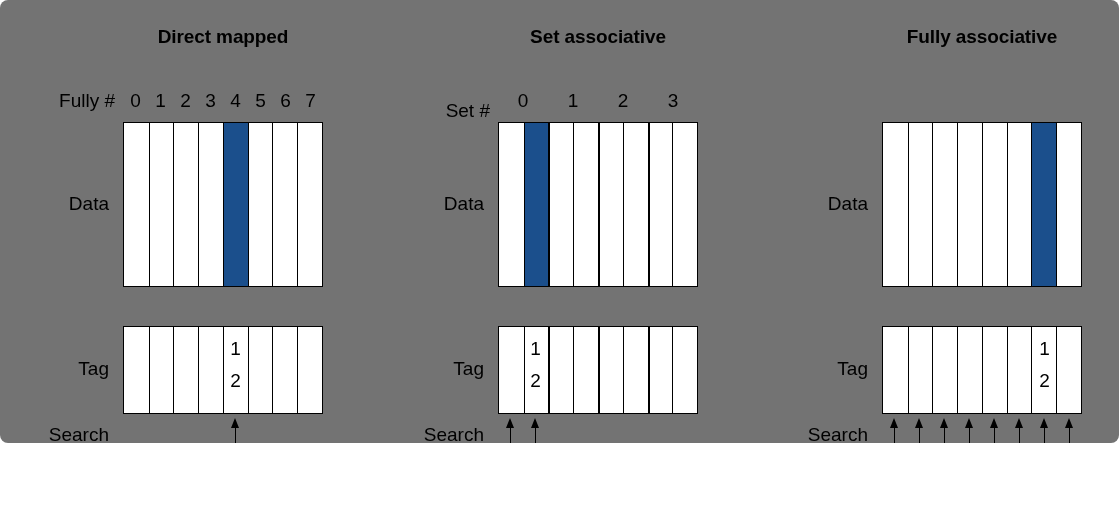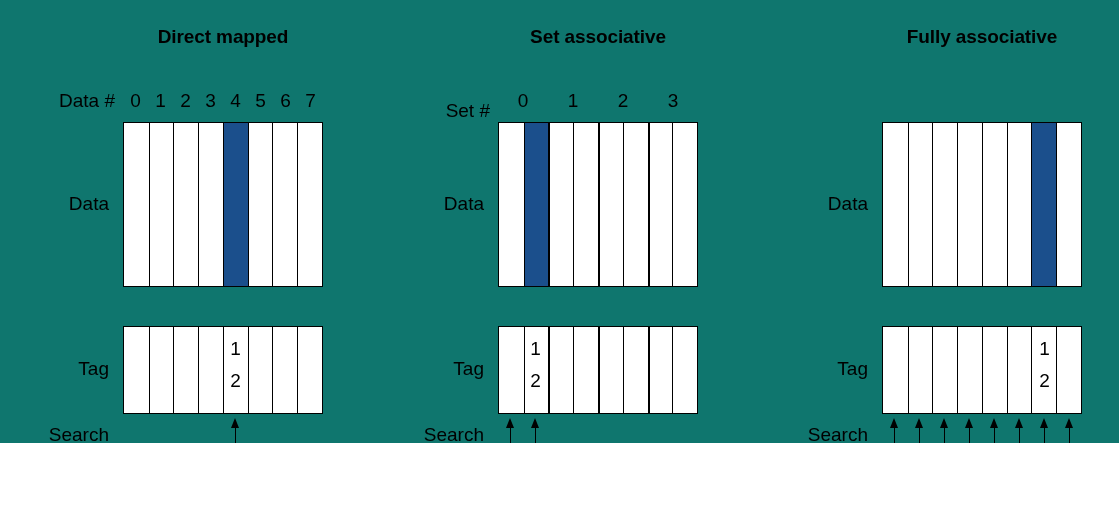--- a/index.html
+++ b/index.html
@@ -8,22 +8,23 @@
     background: #ffffff;
   }
   body {
     font-family: "Liberation Sans", sans-serif;
     -webkit-font-smoothing: antialiased;
   }
   #figure {
     position: relative;
     width: 1119px;
     height: 443px;
-    background: #0f766e;
+    background: #737373;
     overflow: hidden;
+    border-radius: 8px;
   }
 
   
   .panel-title {
     position: absolute;
     font-size: 19px;
     font-weight: bold;
     color: #000000;
     white-space: nowrap;
     text-align: center;
@@ -98,21 +99,21 @@
     border-left: 4.5px solid transparent;
     border-right: 4.5px solid transparent;
     border-bottom: 10px solid #000000;
   }
 </style>
 </head>
 <body>
 
 <div id="figure">
     <div class="panel-title" style="left: 63px; top: 26px; width: 320px;">Direct mapped</div>
-    <div class="row-label" style="left: 23px; top: 90px; width: 92px;">Data #</div>
+    <div class="row-label" style="left: 23px; top: 90px; width: 92px;">Fully #</div>
     <div class="col-label" style="left: 123px; top: 90px; width: 25px;">0</div>
     <div class="col-label" style="left: 148px; top: 90px; width: 25px;">1</div>
     <div class="col-label" style="left: 173px; top: 90px; width: 25px;">2</div>
     <div class="col-label" style="left: 198px; top: 90px; width: 25px;">3</div>
     <div class="col-label" style="left: 223px; top: 90px; width: 25px;">4</div>
     <div class="col-label" style="left: 248px; top: 90px; width: 25px;">5</div>
     <div class="col-label" style="left: 273px; top: 90px; width: 25px;">6</div>
     <div class="col-label" style="left: 298px; top: 90px; width: 25px;">7</div>
     <div class="grid" style="left: 123px; top: 122px; width: 200px; height: 165px;">
       <div class="cell" style="width: 25px;"></div>

